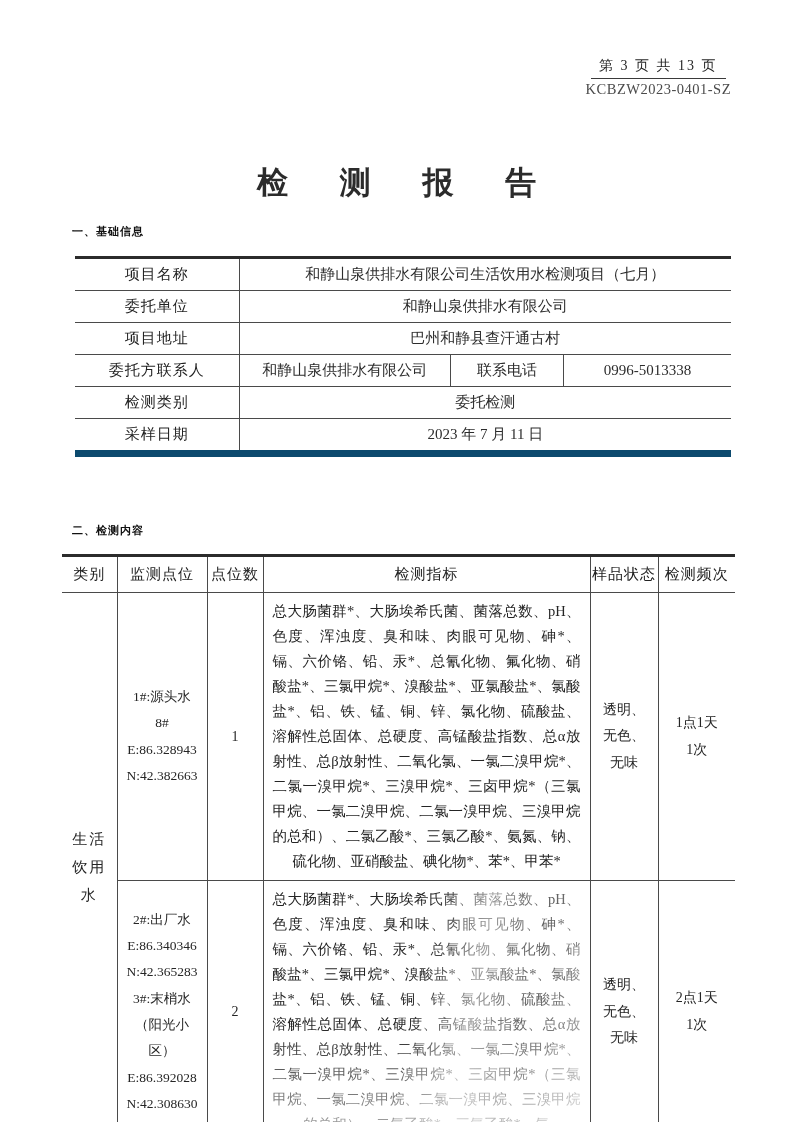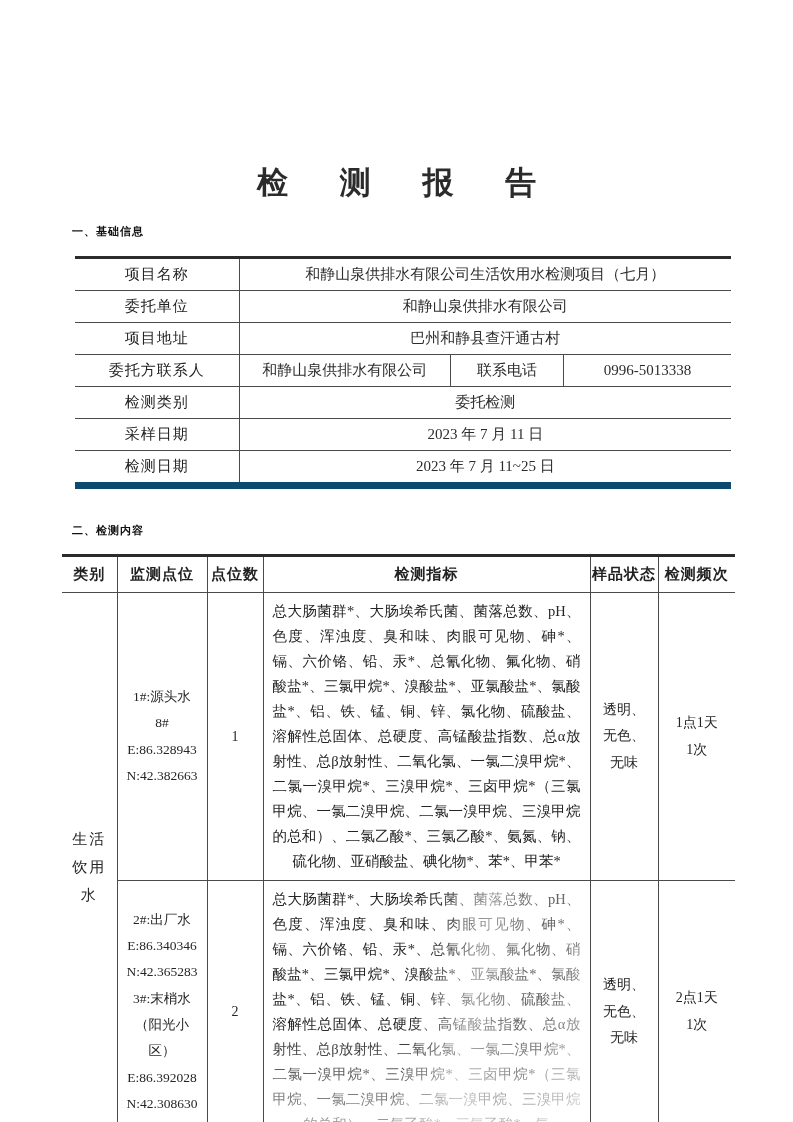--- a/index.html
+++ b/index.html
@@ -81,21 +81,21 @@
 
   
   .content-table{
     position:absolute;top:554px;left:62px;
     width:673px;
     border-top:3px solid #2b2b2b;
     border-bottom:3px solid #2b2b2b;
     table-layout:fixed;
   }
   .content-table th{
-    font-size:15px;font-weight:700;
+    font-size:15px;font-weight:400;
     height:35px;vertical-align:middle;text-align:center;
     border-bottom:1px solid #4a4a4a;
     letter-spacing:1px;color:#222;
   }
   .content-table th,.content-table td{padding:0;}
   .content-table .vline{border-right:1px solid #4a4a4a;}
   .content-table td{
     vertical-align:middle;text-align:center;
     font-size:13.5px;color:#252525;
   }
@@ -123,20 +123,24 @@
     pointer-events:none;
   }
   td.state{font-size:14px;line-height:1.9;padding:0 6px;}
   td.freq{font-size:14px;line-height:1.9;padding:0 14px;}
 </style>
 </head>
 <body>
 
 <div class="sheet">
 
+  <div class="page-head">
+    <div class="page-num">第 3 页 共 13 页</div>
+    <div class="report-no">KCBZW2023-0401-SZ</div>
+  </div>
 
   <div class="report-title">检 测 报 告</div>
 
   <div class="sec-head" id="sec1-head">一、基础信息</div>
 
   <table class="info-table">
     <tbody>
       <tr>
         <td class="lbl">项目名称</td>
         <td class="val" colspan="3">和静山泉供排水有限公司生活饮用水检测项目（七月）</td>
@@ -155,24 +159,20 @@
         <td class="val mid" style="width:110px;">联系电话</td>
         <td class="val" style="width:166px;">0996-5013338</td>
       </tr>
       <tr>
         <td class="lbl">检测类别</td>
         <td class="val" colspan="3">委托检测</td>
       </tr>
       <tr>
         <td class="lbl">采样日期</td>
         <td class="val" colspan="3">2023 年 7 月 11 日</td>
-      </tr>
-      <tr>
-        <td class="lbl">检测日期</td>
-        <td class="val" colspan="3">2023 年 7 月 11~25 日</td>
       </tr>
     </tbody>
   </table>
 
   <div class="sec-head" id="sec2-head">二、检测内容</div>
 
   <table class="content-table">
     <colgroup>
       <col style="width:55px">
         <col style="width:90px">

